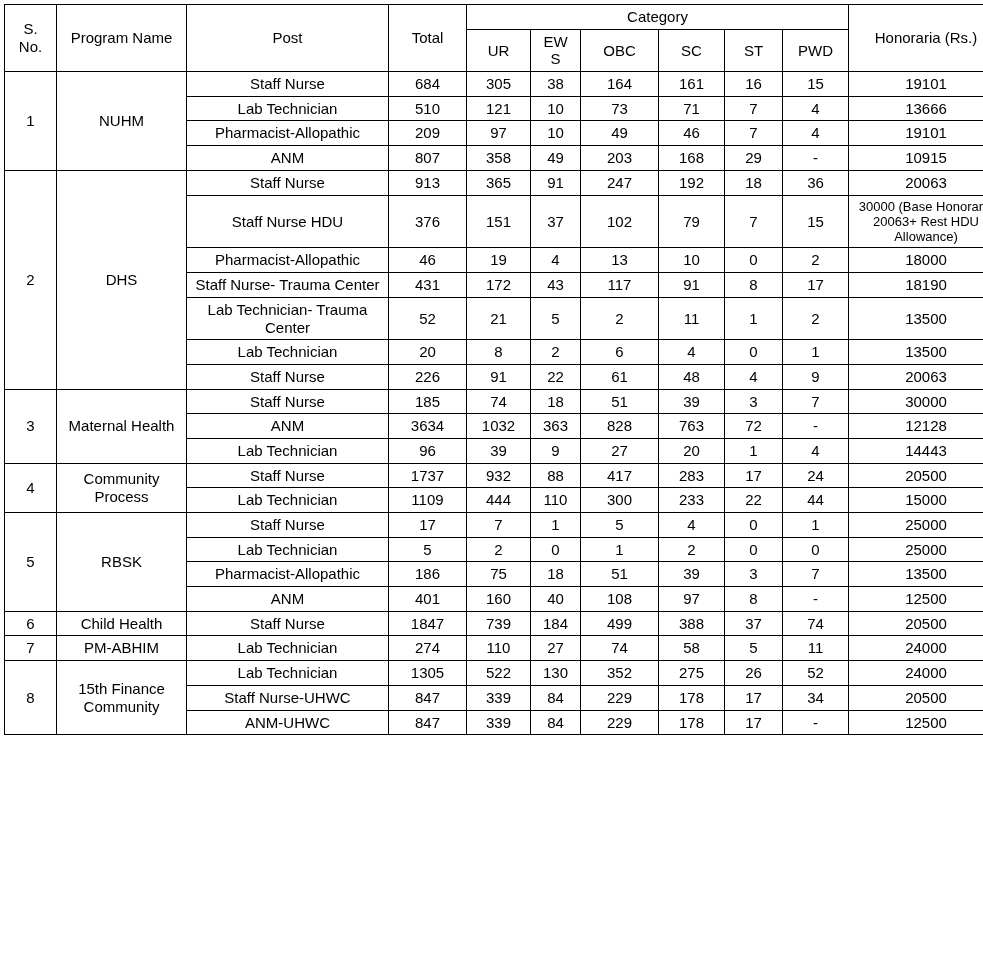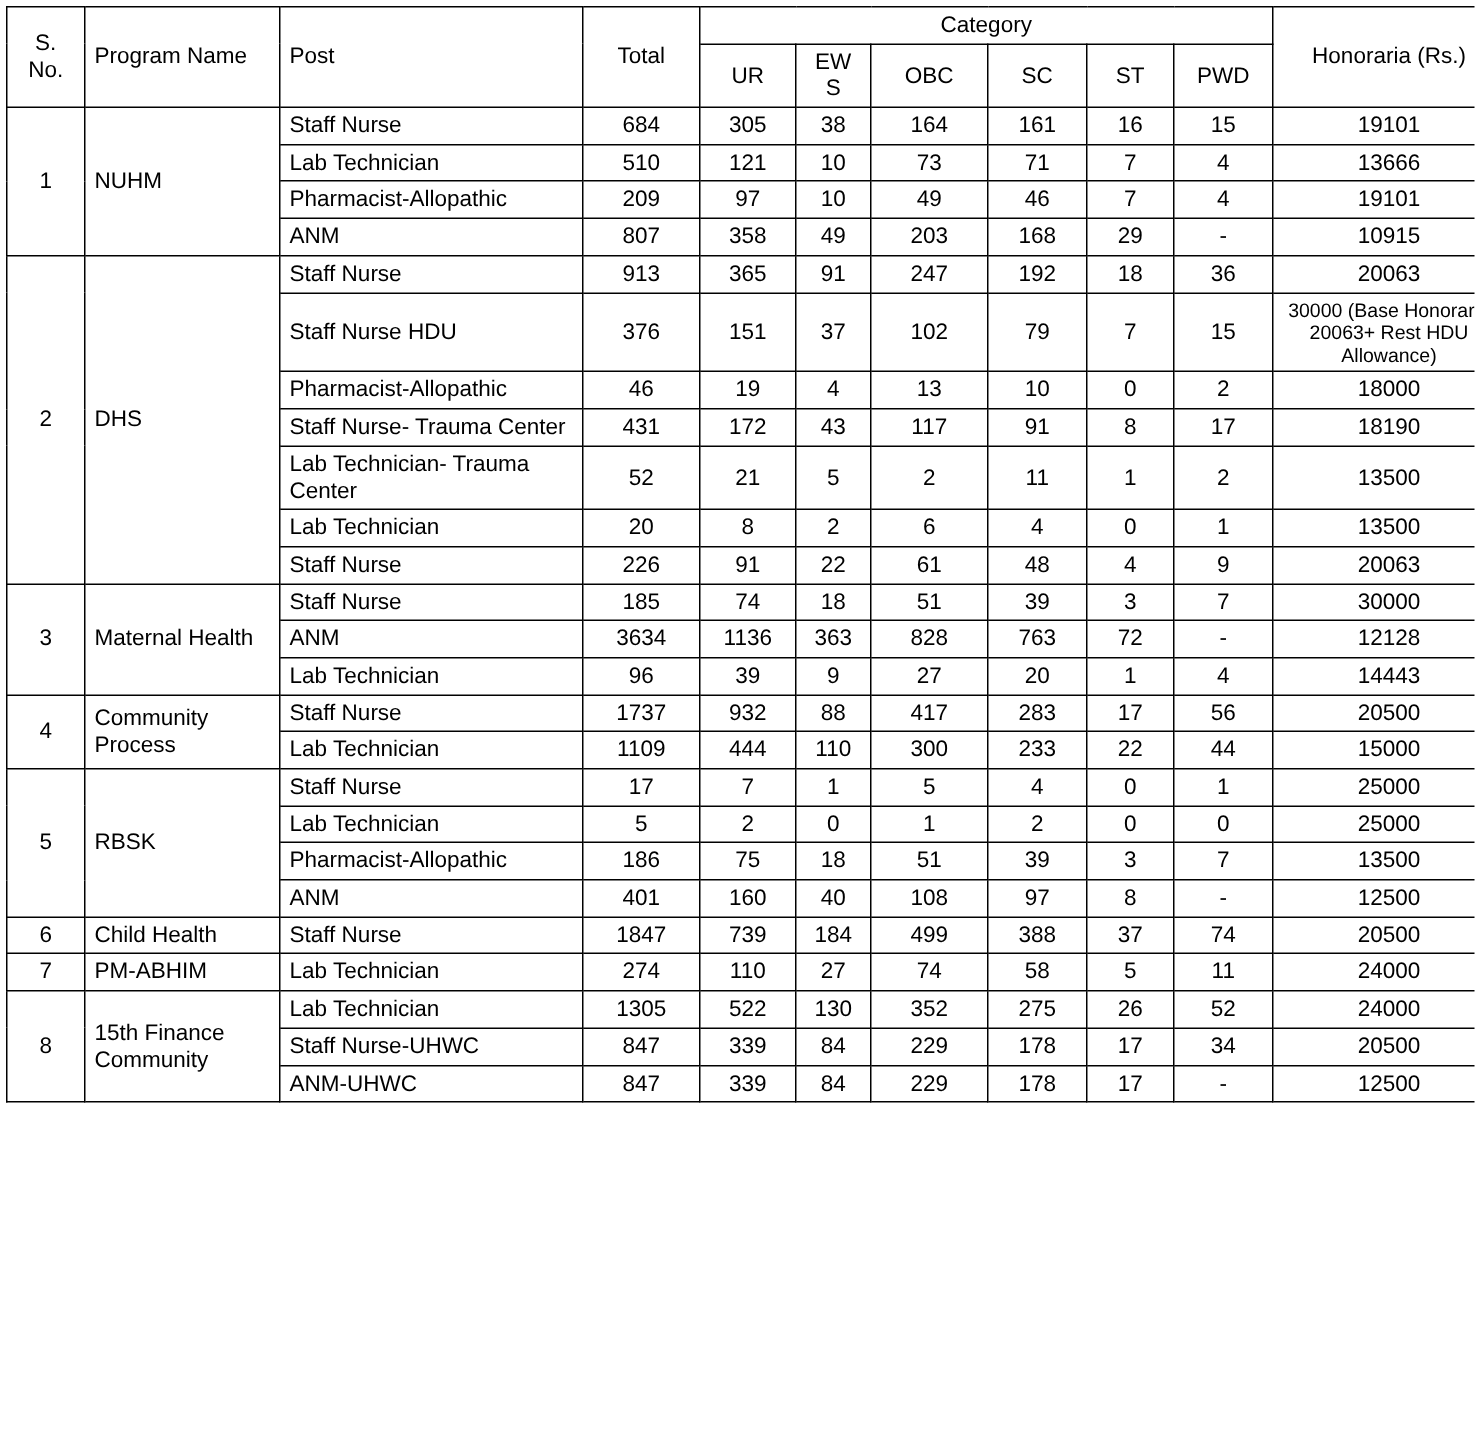--- a/index.html
+++ b/index.html
@@ -32,21 +32,21 @@
     padding: 3px 6px;
     vertical-align: middle;
     line-height: 1.18;
     font-weight: normal;
   }
   th {
     text-align: center;
     font-weight: bold;
   }
   .c { text-align: center; }
-  .l { text-align: left; }
+  .l { text-align: center; }
 
   
   col.c-sno   { width: 52px; }
   col.c-prog  { width: 130px; }
   col.c-post  { width: 202px; }
   col.c-total { width: 78px; }
   col.c-ur    { width: 64px; }
   col.c-ews   { width: 50px; }
   col.c-obc   { width: 78px; }
   col.c-sc    { width: 66px; }
@@ -230,21 +230,21 @@
           <td class="c">18</td>
           <td class="c">51</td>
           <td class="c">39</td>
           <td class="c">3</td>
           <td class="c">7</td>
           <td class="c">30000</td>
         </tr>
         <tr>
           <td class="l">ANM</td>
           <td class="c">3634</td>
-          <td class="c">1136</td>
+          <td class="c">1032</td>
           <td class="c">363</td>
           <td class="c">828</td>
           <td class="c">763</td>
           <td class="c">72</td>
           <td class="c">-</td>
           <td class="c">12128</td>
         </tr>
         <tr>
           <td class="l">Lab Technician</td>
           <td class="c">96</td>
@@ -259,21 +259,21 @@
         <tr>
           <td class="c" rowspan="2">4</td>
           <td class="l" rowspan="2">Community Process</td>
           <td class="l">Staff Nurse</td>
           <td class="c">1737</td>
           <td class="c">932</td>
           <td class="c">88</td>
           <td class="c">417</td>
           <td class="c">283</td>
           <td class="c">17</td>
-          <td class="c">56</td>
+          <td class="c">24</td>
           <td class="c">20500</td>
         </tr>
         <tr>
           <td class="l">Lab Technician</td>
           <td class="c">1109</td>
           <td class="c">444</td>
           <td class="c">110</td>
           <td class="c">300</td>
           <td class="c">233</td>
           <td class="c">22</td>

